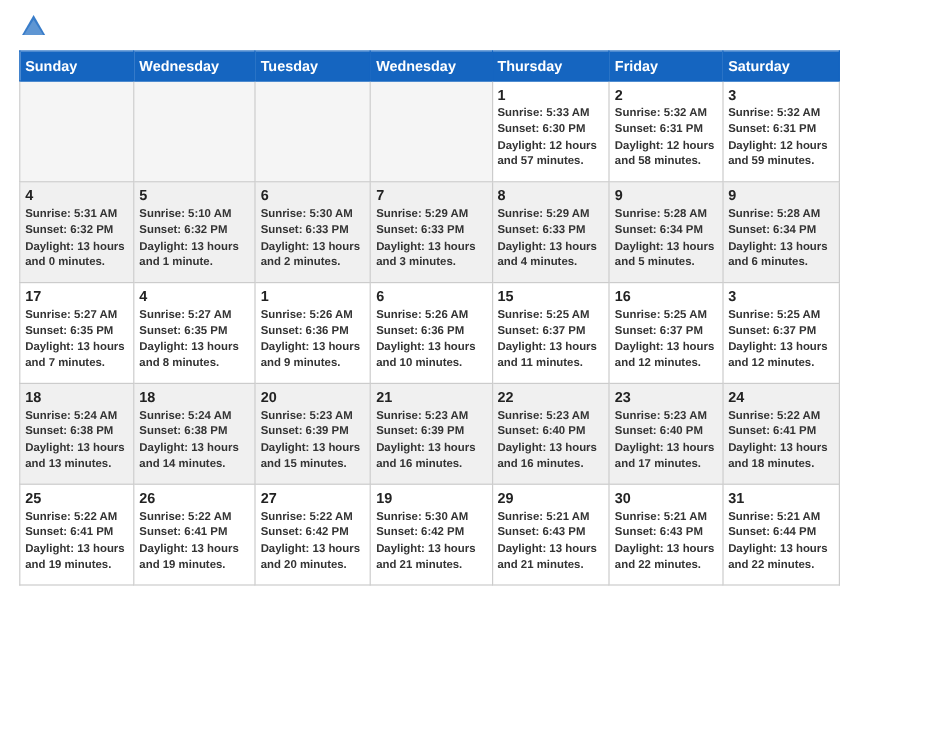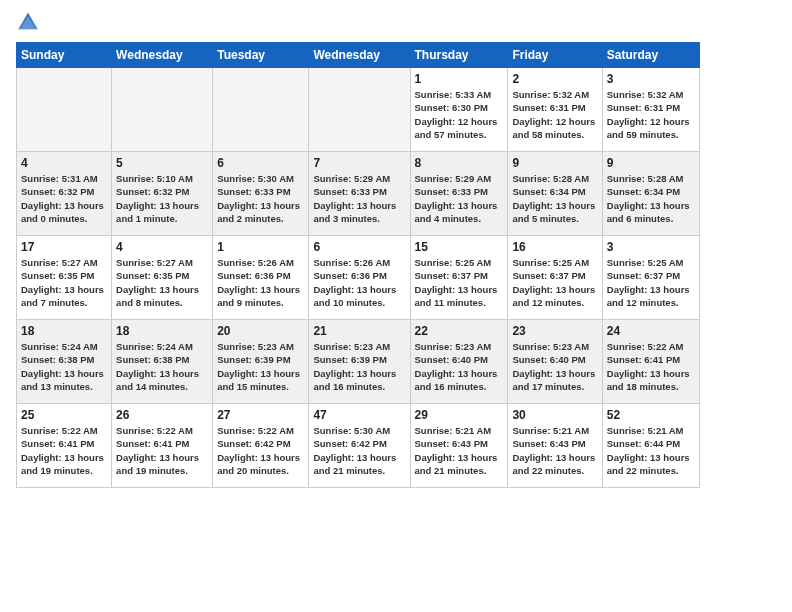--- a/index.html
+++ b/index.html
@@ -324,42 +324,42 @@
 and 19 minutes.</div>
           </td>
           <td>
             <div class="day-number">27</div>
             <div class="day-info">Sunrise: 5:22 AM
 Sunset: 6:42 PM
 Daylight: 13 hours
 and 20 minutes.</div>
           </td>
           <td>
-            <div class="day-number">47</div>
+            <div class="day-number">19</div>
             <div class="day-info">Sunrise: 5:30 AM
 Sunset: 6:42 PM
 Daylight: 13 hours
 and 21 minutes.</div>
           </td>
           <td>
             <div class="day-number">29</div>
             <div class="day-info">Sunrise: 5:21 AM
 Sunset: 6:43 PM
 Daylight: 13 hours
 and 21 minutes.</div>
           </td>
           <td>
             <div class="day-number">30</div>
             <div class="day-info">Sunrise: 5:21 AM
 Sunset: 6:43 PM
 Daylight: 13 hours
 and 22 minutes.</div>
           </td>
           <td>
-            <div class="day-number">52</div>
+            <div class="day-number">31</div>
             <div class="day-info">Sunrise: 5:21 AM
 Sunset: 6:44 PM
 Daylight: 13 hours
 and 22 minutes.</div>
           </td>
         </tr>
       </tbody>
   </table>
 </div>
 

